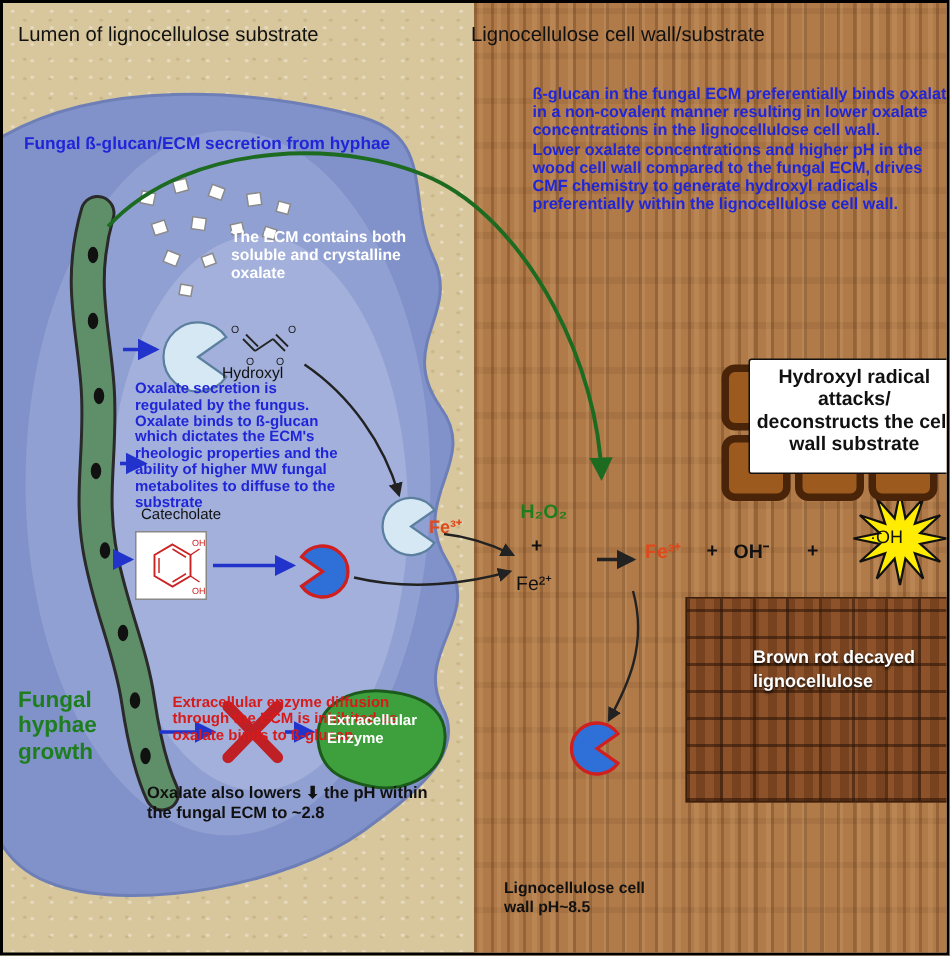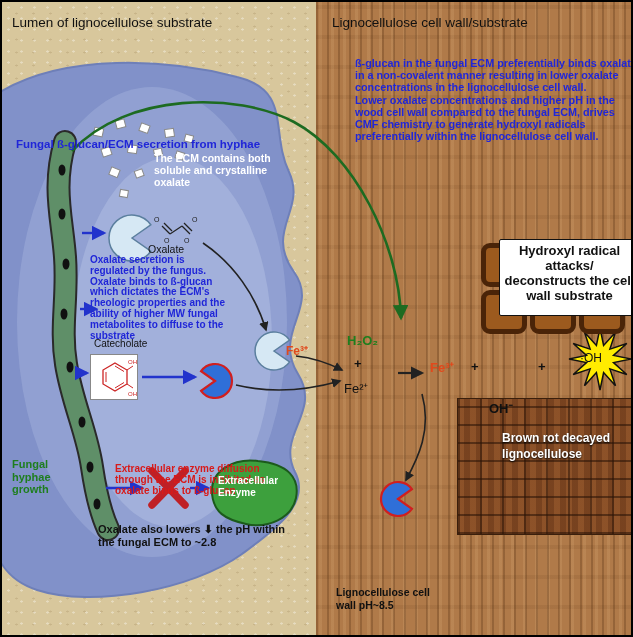--- a/index.html
+++ b/index.html
@@ -177,49 +177,49 @@
   <div class="brick" style="left:577px;top:288px;"></div>
   <div id="hydroxyl-box" class="abs">
     <span>Hydroxyl radical attacks/ deconstructs the cell wall substrate</span>
   </div>
 
   <div id="wood-photo" class="abs">
     <div class="abs whitetx ctr" style="left:44px;top:32px;width:112px;font-size:12px;line-height:1.3;text-shadow:0 1px 2px #000;">Brown rot decayed lignocellulose</div>
   </div>
 
   <div class="t title" style="left:10px;top:13px;text-align:right;">Lumen of lignocellulose substrate</div>
-  <div class="t title" style="left:330px;top:13px;text-align:center;">Lignocellulose cell wall/substrate</div>
-
-  <div class="t bluetx" style="left:14px;top:88px;width:300px;font-size:11.5px;margin-top:48px;">Fungal ß-glucan/ECM secretion from hyphae</div>
+  <div class="t title" style="left:312px;top:13px;text-align:center;">Lignocellulose cell wall/substrate</div>
+
+  <div class="t bluetx" style="left:14px;top:88px;width:300px;font-size:11.5px;">Fungal ß-glucan/ECM secretion from hyphae</div>
 
   <div class="t whitetx ctr" style="left:152px;top:150px;width:118px;font-size:10.5px;line-height:1.15;">The ECM contains both soluble and crystalline oxalate</div>
 
-  <div class="t" style="left:146px;top:241px;font-size:10.5px;">Oxalate</div>
+  <div class="t" style="left:146px;top:241px;font-size:10.5px;">Hydroxyl</div>
 
   <div class="t bluetx ctr" style="left:88px;top:253px;width:138px;font-size:10px;line-height:1.08;">Oxalate secretion is regulated by the fungus. Oxalate binds to ß-glucan which dictates the ECM's rheologic properties and the ability of higher MW fungal metabolites to diffuse to the substrate</div>
 
   <div class="t" style="left:92px;top:336px;font-size:10px;">Catecholate</div>
 
   <div class="t" style="left:284px;top:340px;font-size:12px;font-weight:bold;color:#e0491c;">Fe³⁺</div>
 
   <div class="t redtx ctr" style="left:113px;top:413px;width:178px;font-size:10px;line-height:1.12;margin-top:48px;">Extracellular enzyme diffusion through the ECM is inhibited as oxalate binds to ß-glucan</div>
 
-  <div class="t greentx" style="left:10px;top:456px;width:74px;font-size:11px;line-height:1.15;">Fungal hyphae growth</div>
+  <div class="t greentx" style="left:10px;top:456px;width:74px;font-size:15px;line-height:1.15;">Fungal hyphae growth</div>
 
   <div class="t whitetx ctr" style="left:216px;top:473px;width:74px;font-size:10px;line-height:1.15;">Extracellular Enzyme</div>
 
   <div class="t ctr" style="left:96px;top:521px;width:196px;font-size:11px;font-weight:bold;line-height:1.2;">Oxalate also lowers ⬇ the pH within the fungal ECM to ~2.8</div>
 
   <div class="t bluetx pre" style="left:353px;top:55px;width:286px;font-size:10.8px;line-height:1.13;">ß-glucan in the fungal ECM preferentially binds oxalate in a non-covalent manner resulting in lower oxalate concentrations in the lignocellulose cell wall.
 Lower oxalate concentrations and higher pH in the wood cell wall compared to the fungal ECM, drives CMF chemistry to generate hydroxyl radicals preferentially within the lignocellulose cell wall.</div>
 
   <div class="t greentx" style="left:345px;top:331px;font-size:13px;">H₂O₂</div>
   <div class="t" style="left:352px;top:354px;font-size:13px;font-weight:bold;">+</div>
   <div class="t" style="left:342px;top:377px;font-size:13px;font-weight:normal;">Fe²⁺</div>
   <div class="t" style="left:428px;top:356px;font-size:13px;font-weight:bold;color:#e0491c;">Fe³⁺</div>
   <div class="t" style="left:469px;top:357px;font-size:13px;font-weight:bold;">+</div>
-  <div class="t" style="left:487px;top:356px;font-size:13px;font-weight:bold;margin-top:41px;">OH⁻</div>
+  <div class="t" style="left:487px;top:356px;font-size:13px;font-weight:bold;">OH⁻</div>
   <div class="t" style="left:536px;top:357px;font-size:13px;font-weight:bold;">+</div>
   <div class="t ctr" style="left:578px;top:349px;width:42px;font-size:12px;font-weight:normal;">·OH</div>
 
   <div class="t" style="left:334px;top:584px;width:100px;font-size:10.5px;font-weight:bold;line-height:1.25;">Lignocellulose cell wall pH~8.5</div>
 
 </div>
 
 </body></html>

